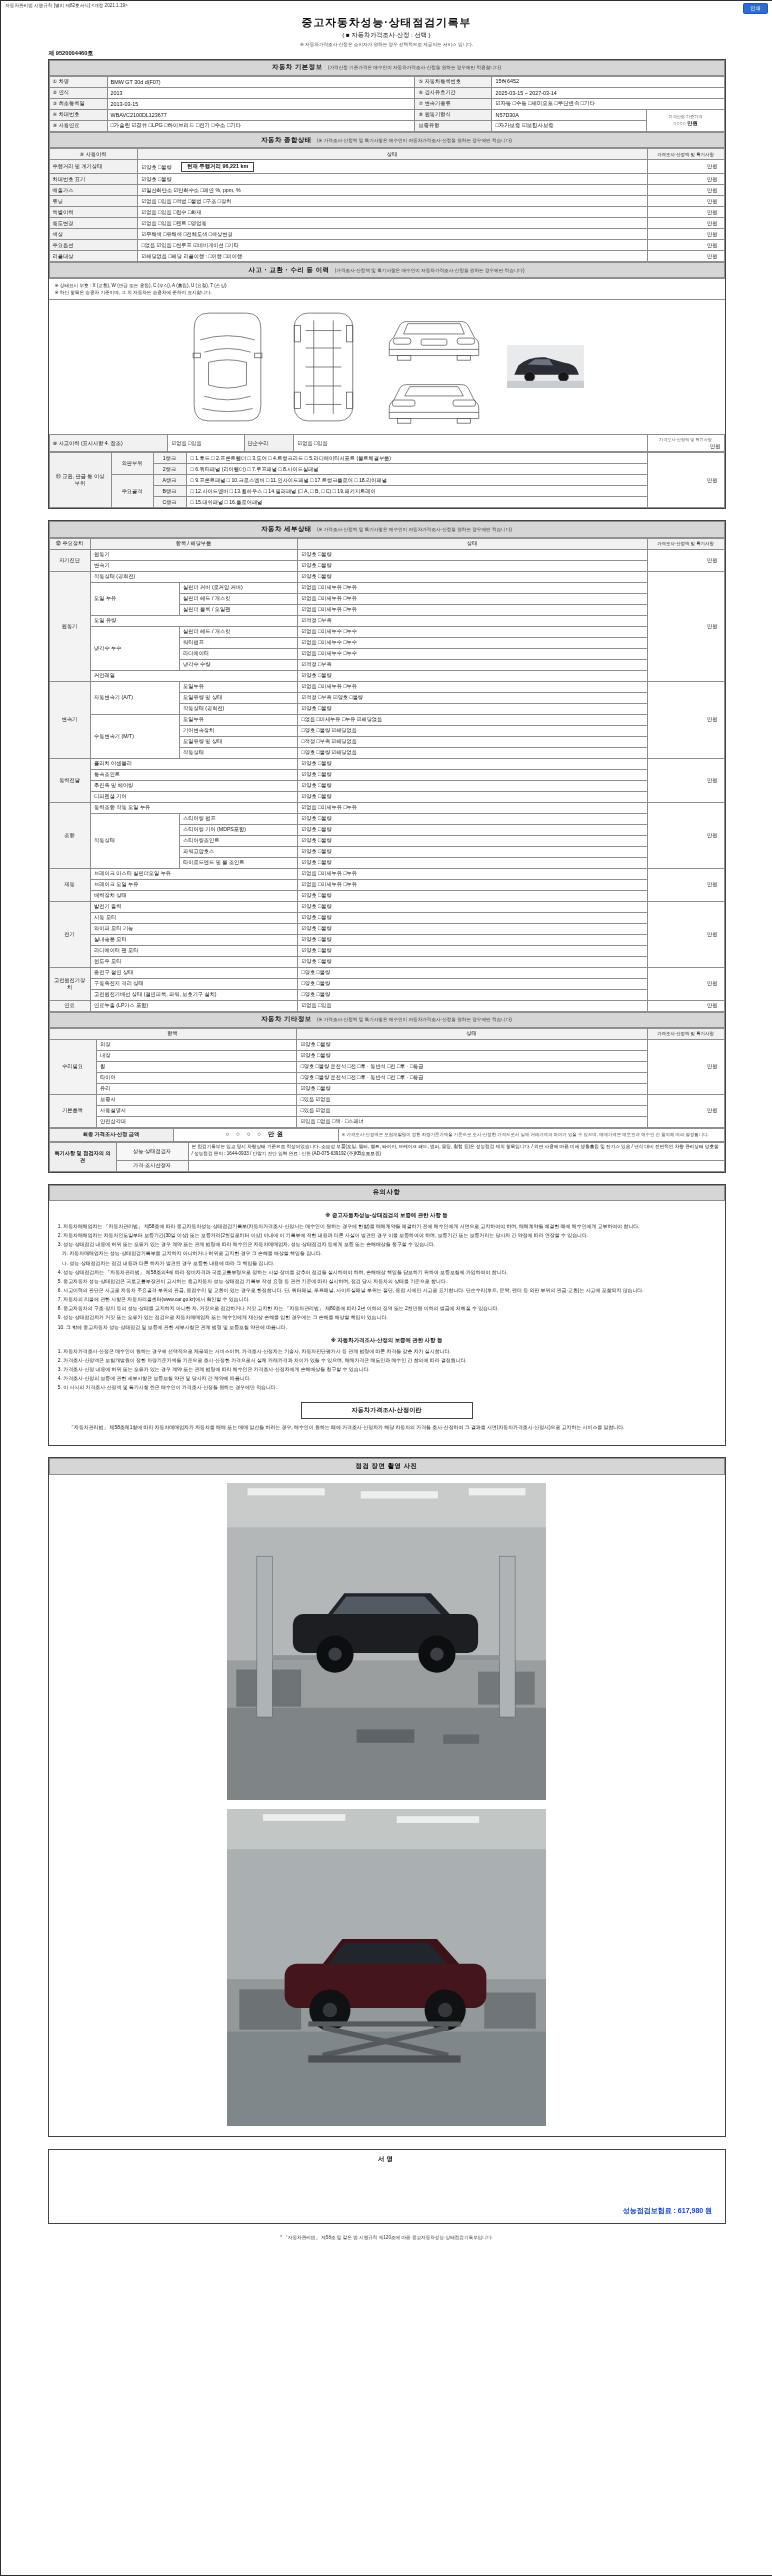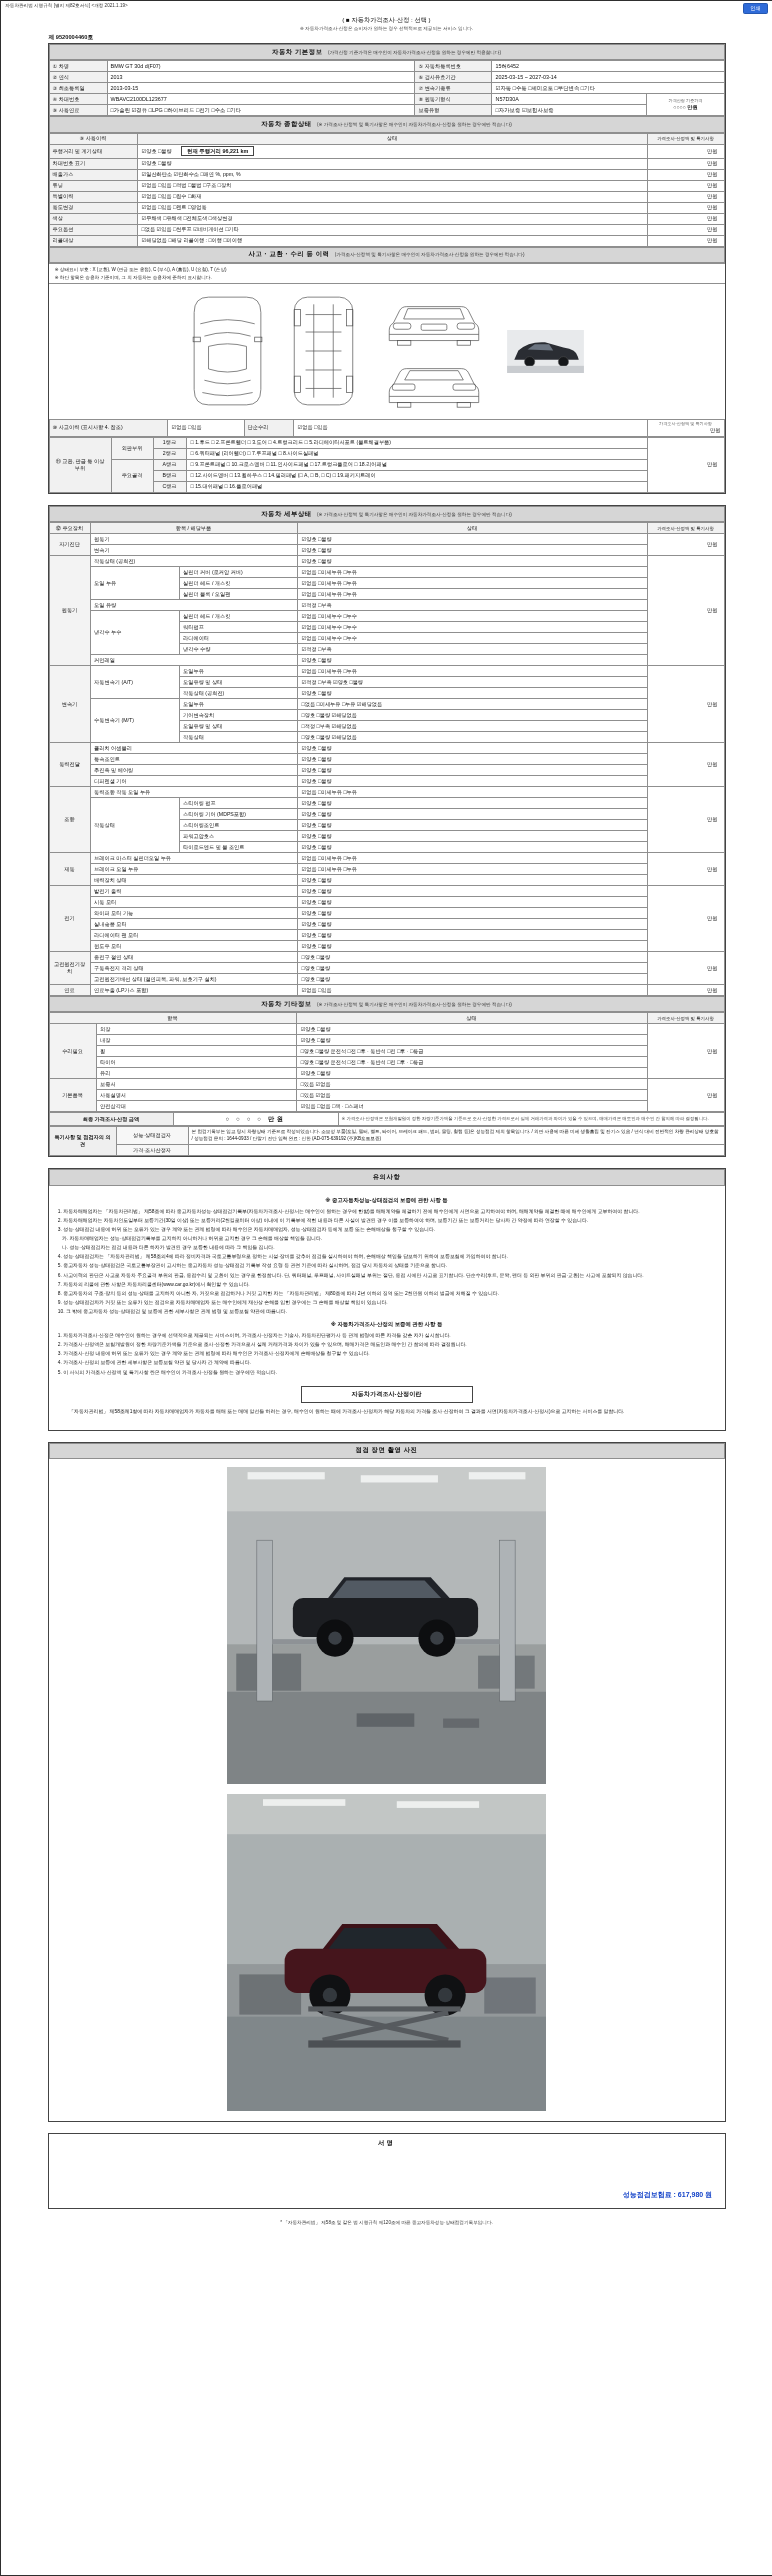--- a/index.html
+++ b/index.html
@@ -60,20 +60,21 @@
 <div class="frame"></div>
 
 <div class="topbar">
   <span class="top-note">자동차관리법 시행규칙 [별지 제82호서식] &lt;개정 2021.1.19&gt;</span>
   <button class="print-btn">인쇄</button>
 </div>
 
 <div class="doc">
 
   <div class="title-wrap">
+    <div class="title-main">중고자동차성능·상태점검기록부</div>
     <div class="title-opt">( ■ 자동차가격조사·산정 : 선택 )</div>
     <div class="title-note">※ 자동차가격조사·산정은 소비자가 원하는 경우 선택적으로 제공되는 서비스 입니다.</div>
   </div>
   <div class="doc-no">제 9520004460호</div>
 
   <div class="sec-box">
 
     <div class="hdr-bar">
       <span>자동차 기본정보</span>
       <span class="hdr-note">(가격산정 기준가격은 매수인이 자동차가격조사·산정을 원하는 경우에만 적용합니다)</span>

